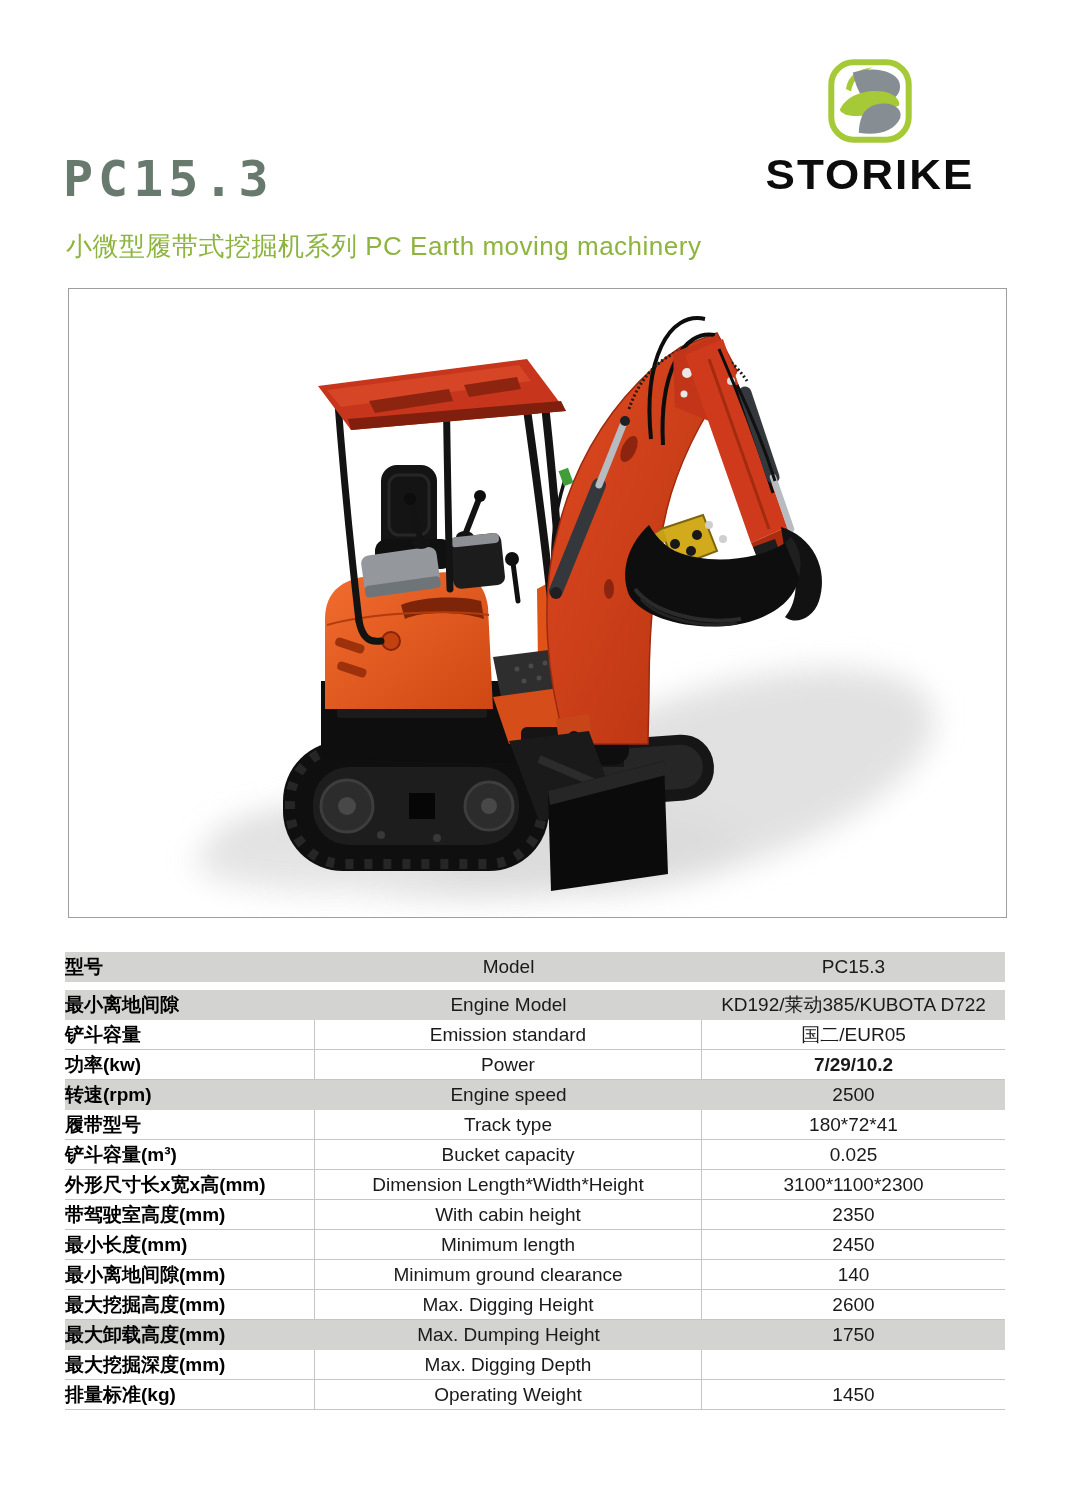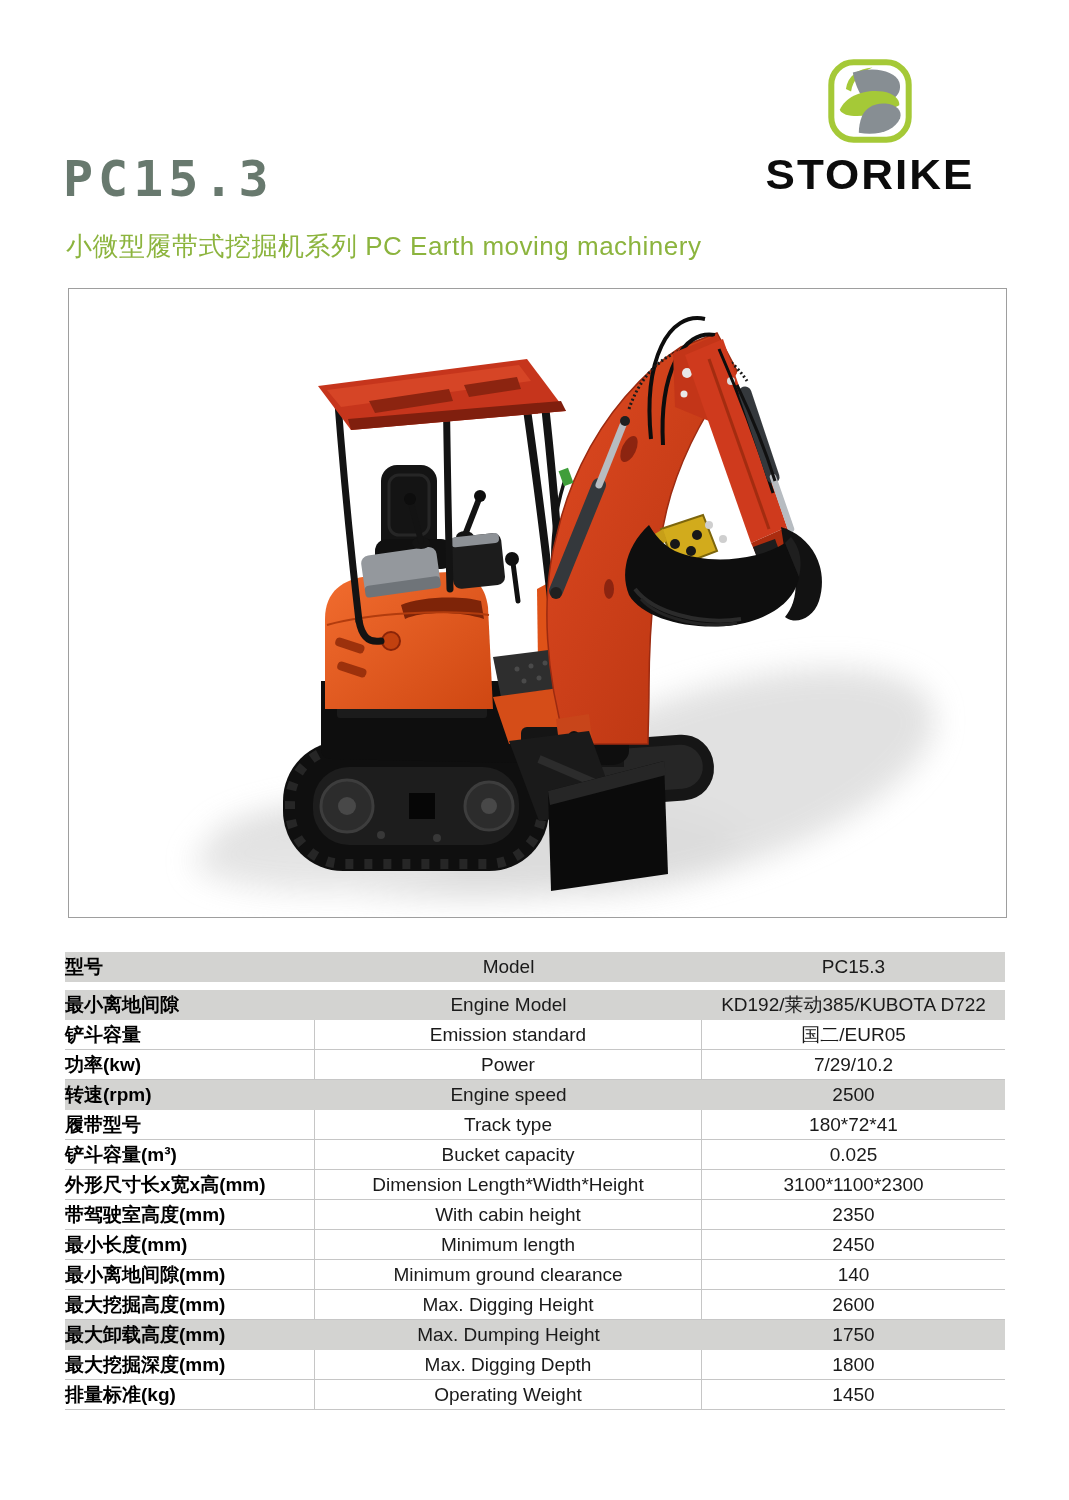--- a/index.html
+++ b/index.html
@@ -35,21 +35,21 @@
   .s-row:not(.shaded){border-bottom:1px solid #c6c6c6;}
   .s-row.shaded{background:#d3d3d1;}
   .gap{height:8px;background:#ffffff;}
   .c1{width:250px;box-sizing:border-box;font-weight:bold;font-size:19px;color:#000;}
   .c2{width:387px;box-sizing:border-box;text-align:center;font-size:19px;}
   .c3{flex:1;text-align:center;font-size:19px;}
   .s-row:not(.shaded) .c1,
   .s-row:not(.shaded) .c2{border-right:1px solid #c6c6c6;height:100%;display:flex;align-items:center;}
   .s-row:not(.shaded) .c2{justify-content:center;text-align:center;}
   .s-row .c1{display:flex;align-items:center;height:100%;}
-  .strong{font-weight:normal;text-align:center;}
+  .strong{font-weight:bold;text-align:center;}
 </style>
 </head>
 <body>
 
 <div class="page">
 
   <div class="brand">
     <svg class="brand-icon" width="86" height="86" viewBox="0 0 100 100">
       <rect x="5" y="5" width="90" height="90" rx="26" fill="#ffffff" stroke="#a5c937" stroke-width="7"></rect>
       <path d="M 22 36 C 24 21 36 12 53 11 C 39 17 30 25 28 39 Z" fill="#a5c937"></path>
@@ -314,21 +314,20 @@
 
     <div class="s-row shaded">
       <div class="c1">最大卸载高度(mm)</div>
       <div class="c2">Max. Dumping Height</div>
       <div class="c3">1750</div>
     </div>
 
     <div class="s-row">
       <div class="c1">最大挖掘深度(mm)</div>
       <div class="c2">Max. Digging Depth</div>
-      <div class="c3">1800</div>
     </div>
 
 
     <div class="s-row">
       <div class="c1">排量标准(kg)</div>
       <div class="c2">Operating Weight</div>
       <div class="c3">1450</div>
     </div>
 
   </div>

